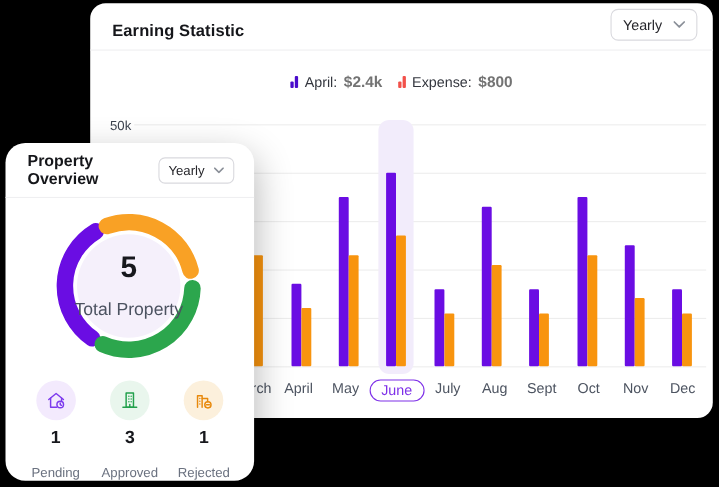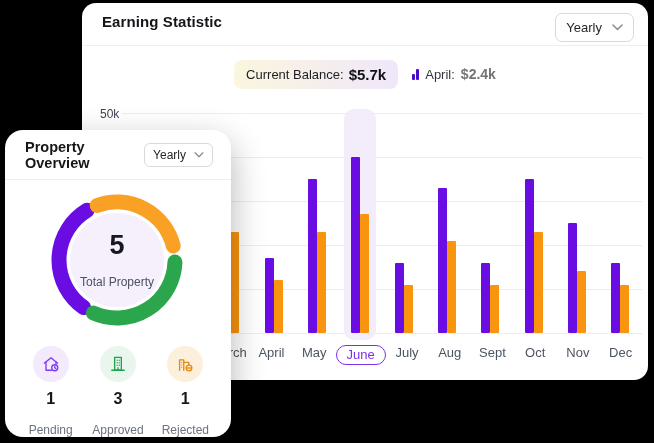--- a/index.html
+++ b/index.html
@@ -1,21 +1,21 @@
 <!DOCTYPE html>
 <html><head>
 <meta charset="utf-8">
 <style>
   html,body{margin:0;padding:0;background:#000;}
   body{width:654px;height:443px;position:relative;overflow:hidden;
        font-family:"Liberation Sans","DejaVu Sans",sans-serif;color:#15161a;}
   .card{position:absolute;background:#fff;box-shadow:0 8px 28px rgba(0,0,0,.25);}
   
   .earning-card{left:82px;top:3px;width:566px;height:377px;border-radius:14px;}
-  .earning-header{display:flex;justify-content:space-between;align-items:flex-start;
+  .earning-header{display:flex;justify-content:space-between;align-items:flex-end;
                   padding:10px 14px 8px 20px;border-bottom:1px solid #efeff1;height:24px;}
   .earning-title{font-size:15px;font-weight:700;letter-spacing:.1px;}
   .select-box{display:flex;align-items:center;gap:10px;border:1px solid #d9d9de;border-radius:7px;
               padding:6px 10px;font-size:13px;color:#26262b;background:#fff;cursor:pointer;}
   .select-box.small{padding:4px 8px;font-size:12px;border-radius:6px;gap:8px;}
   .chev svg{display:block;}
   .legend-row{display:flex;align-items:center;justify-content:center;gap:14px;margin-top:13px;height:30px;}
   .balance-badge{display:flex;align-items:center;gap:5px;border-radius:8px;padding:6px 12px;
                  background:linear-gradient(90deg,#fbf6de,#efe7fa);}
   .balance-label{font-size:13px;font-weight:500;color:#1c1d22;}
@@ -43,21 +43,21 @@
   
   .property-card{left:5px;top:130px;width:226px;height:307px;border-radius:18px;
                  box-shadow:0 12px 34px rgba(0,0,0,.3);}
   .property-header{display:flex;justify-content:space-between;align-items:center;
                    padding:9px 18px 8px 20px;border-bottom:1px solid #efeff1;}
   .property-title{font-size:14.5px;font-weight:700;}
   .donut-wrap{position:absolute;left:42px;top:60px;width:140px;height:140px;}
   .donut-center{position:absolute;left:0;top:0;width:140px;height:140px;display:flex;
                 flex-direction:column;align-items:center;justify-content:center;pointer-events:none;}
   .donut-total{font-size:27px;font-weight:700;color:#17181d;line-height:1;}
-  .donut-label{font-size:12px;color:#4b5260;margin-top:16px;}
+  .donut-label{font-size:16px;color:#4b5260;margin-top:16px;}
   .stats-row{position:absolute;left:0;top:216px;width:100%;display:flex;padding:0 12px;box-sizing:border-box;}
   .stat-item{flex:1;display:flex;flex-direction:column;align-items:center;}
   .stat-icon{width:36px;height:36px;border-radius:50%;display:flex;align-items:center;justify-content:center;}
   .stat-count{font-size:16px;font-weight:700;margin-top:8px;color:#17181d;}
   .stat-label{font-size:12px;color:#6b7280;margin-top:15px;}
 </style>
 </head>
 <body>
 
 <div class="card earning-card">
@@ -67,31 +67,35 @@
       <span>Yearly</span>
       <span class="chev">
         <svg width="11" height="7" viewBox="0 0 11 7">
             <polyline points="1,1 5.5,5.5 10,1" fill="none" stroke="#8a8f98" stroke-width="1.6" stroke-linecap="round" stroke-linejoin="round"></polyline>
           </svg>
       </span>
     </div>
   </div>
 
   <div class="legend-row">
-    <div class="balance-badge">
-      <span class="balance-label">Current Balance:</span>
-      <span class="balance-value">$5.7k</span>
-    </div>
     <div class="mini-legend">
       <span class="bar-glyph">
         <i style="height:6px;background:#4a0ccb"></i>
           <i style="height:11px;background:#4a0ccb"></i>
       </span>
       <span class="mini-label">April:</span>
       <span class="mini-value">$2.4k</span>
+    </div>
+    <div class="mini-legend">
+      <span class="bar-glyph">
+        <i style="height:6px;background:#f2514a"></i>
+          <i style="height:11px;background:#f2514a"></i>
+      </span>
+      <span class="mini-label">Expense:</span>
+      <span class="mini-value">$800</span>
     </div>
   </div>
 
   <div class="chart-area">
     <div class="y-tick">50k</div>
     <div class="plot">
       <div class="gridline" style="top: 0px;"></div>
         <div class="gridline" style="top: 44px;"></div>
         <div class="gridline" style="top: 88px;"></div>
         <div class="gridline" style="top: 132px;"></div>

